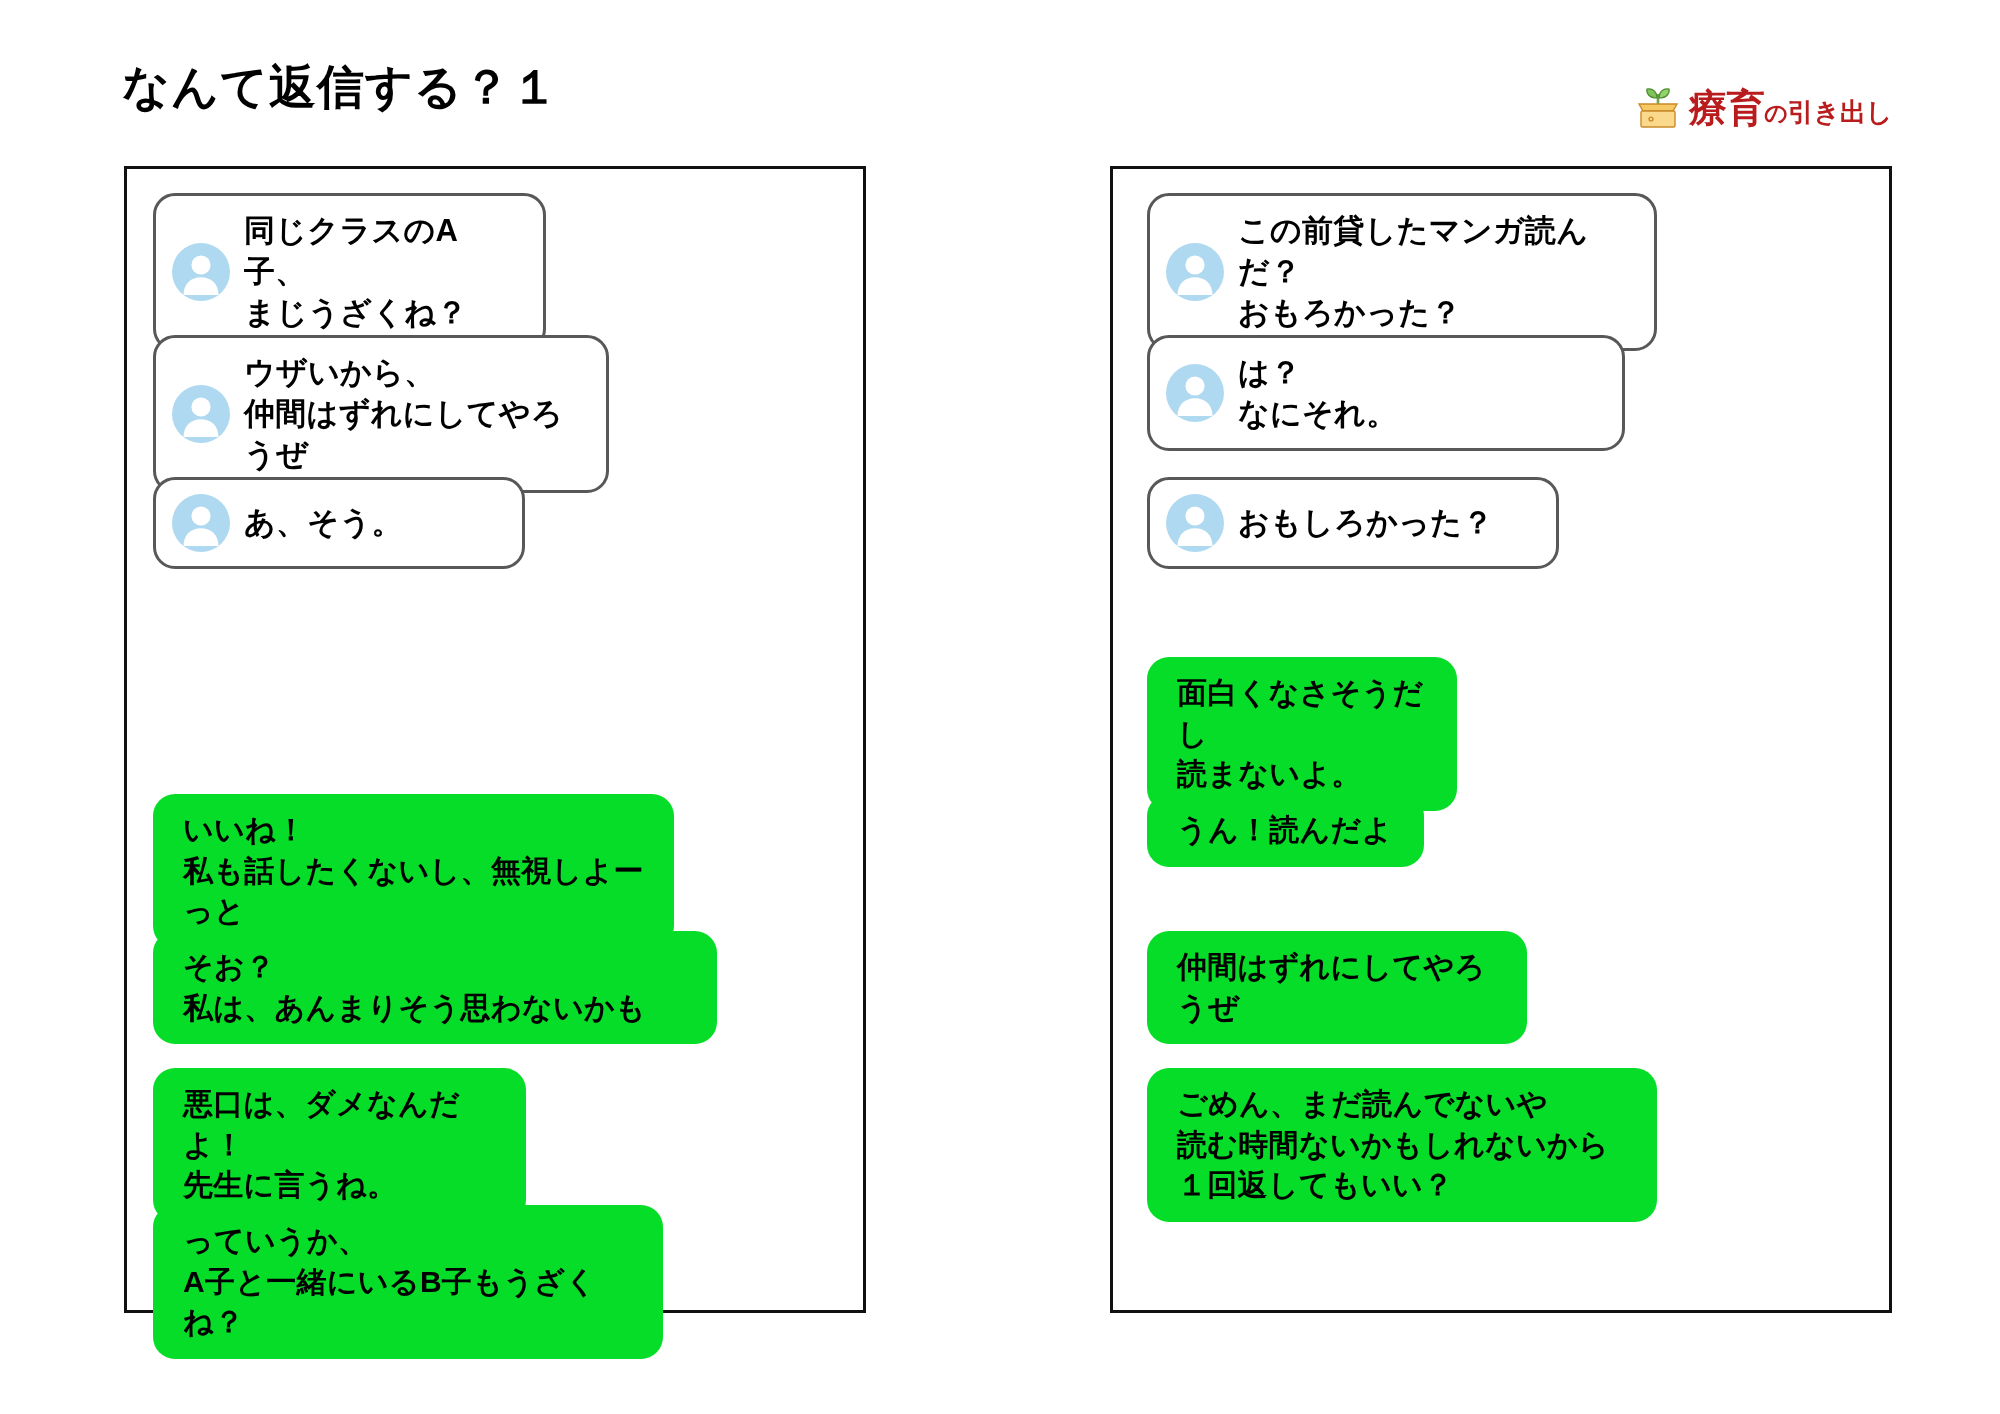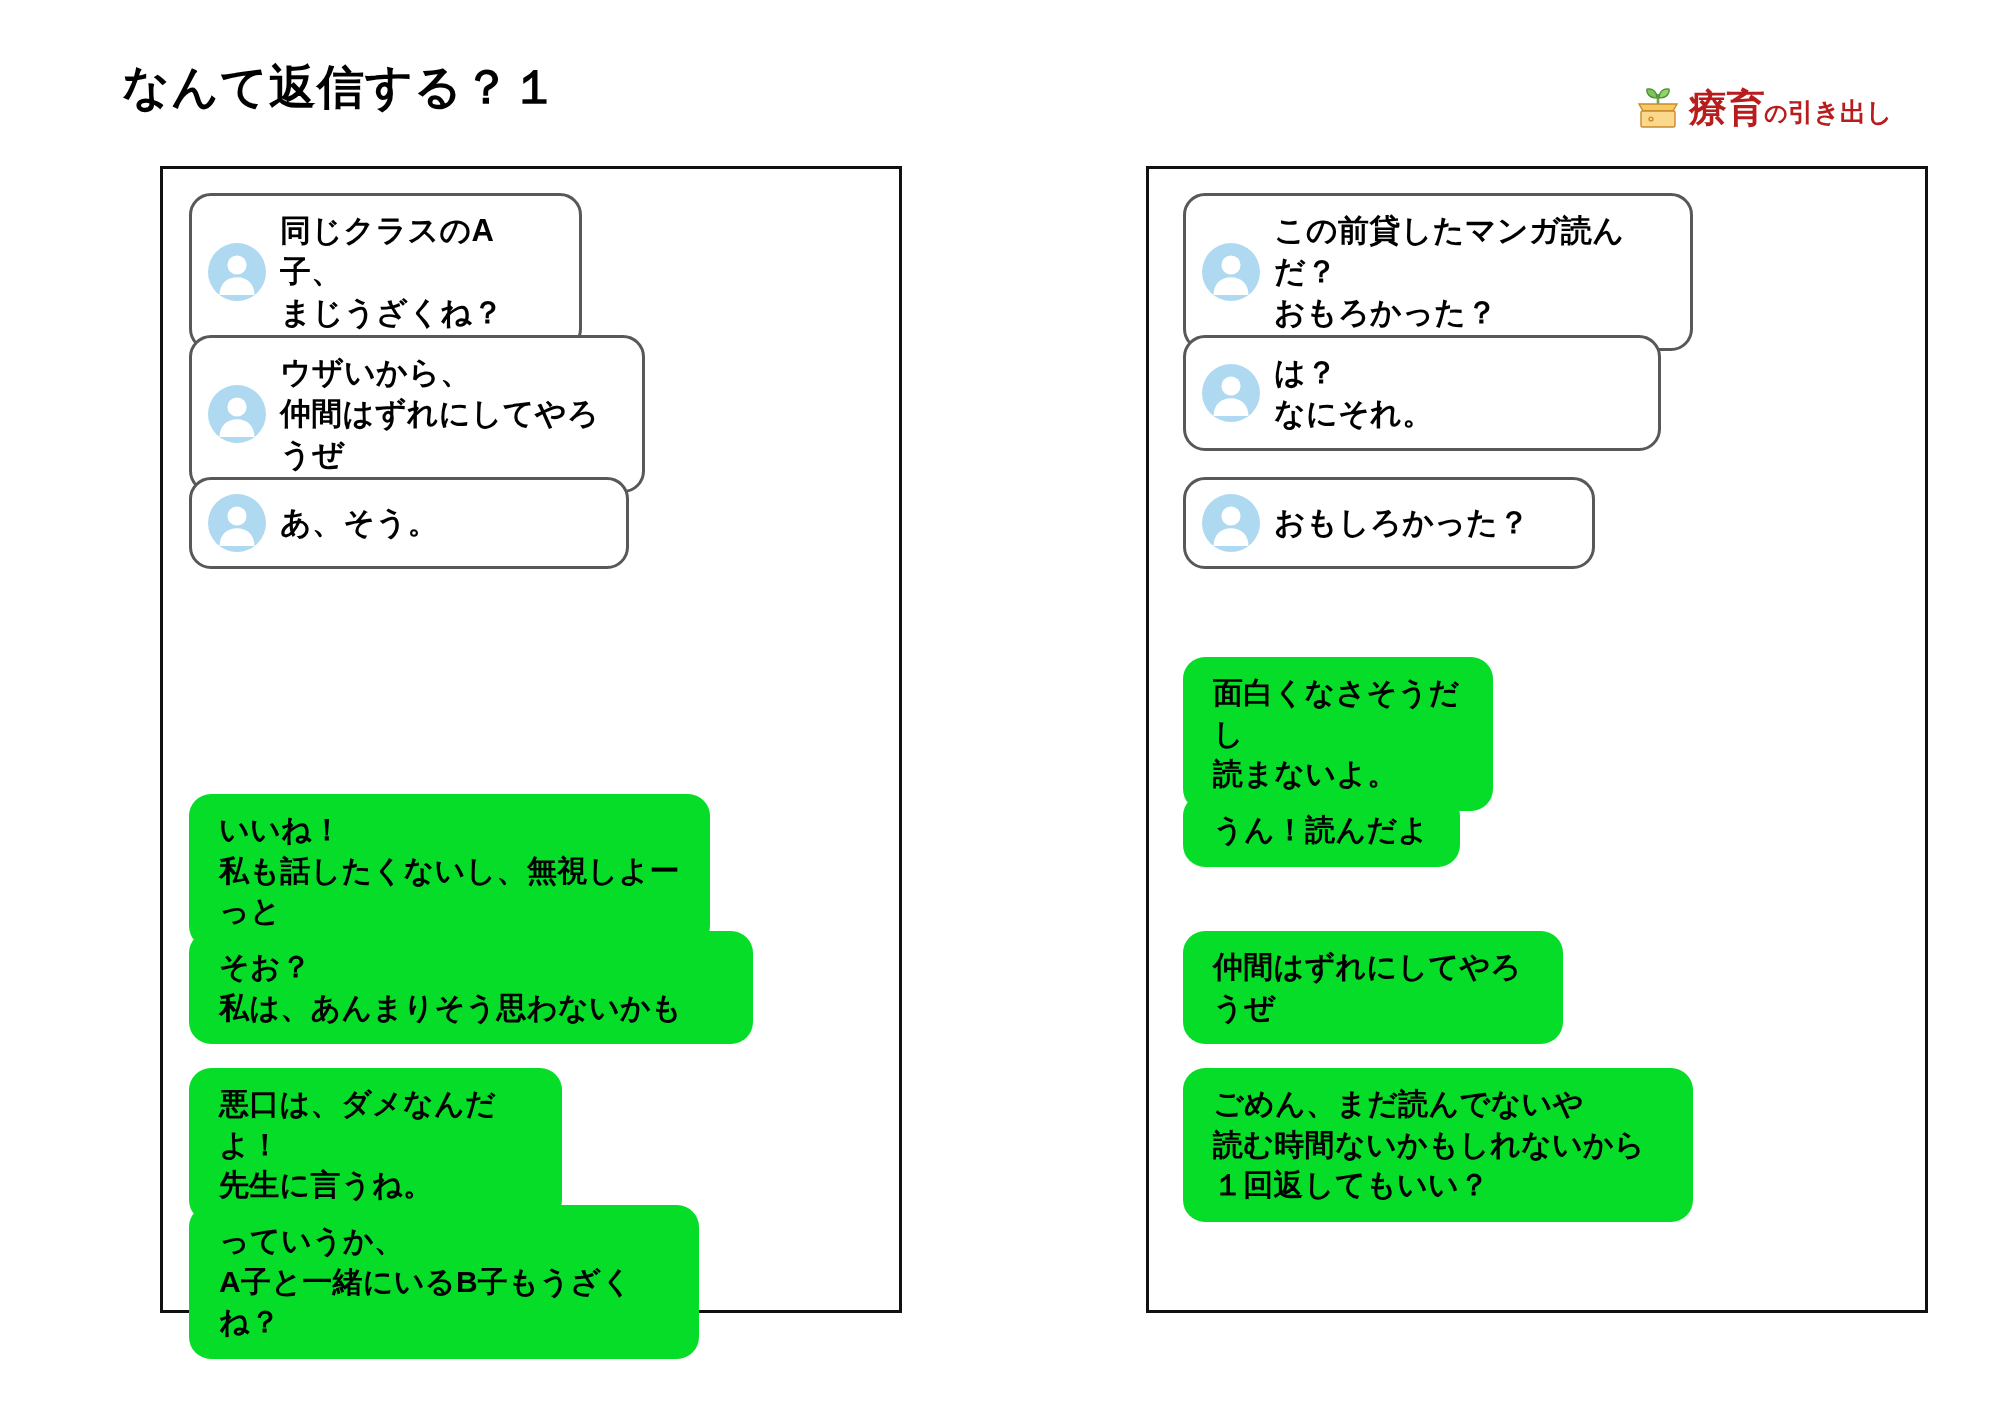--- a/index.html
+++ b/index.html
@@ -48,21 +48,20 @@
   }
   #brand-main { font-size: 38px; letter-spacing: -0.01em; }
   #brand-no { font-size: 23px; }
   #brand-sub { font-size: 26px; letter-spacing: -0.01em; }
 
   
   .panel {
     position: absolute;
     border: 3px solid #111;
     background: #fff;
-    margin-left: 36px;
   }
   #panel-left  { left: 124px;  top: 166px; width: 742px; height: 1147px; }
   #panel-right { left: 1110px; top: 166px; width: 782px; height: 1147px; }
 
   .thread {
     position: relative;
     width: 100%; height: 100%;
   }
 
   
@@ -141,21 +140,21 @@
         </div>
         <div class="bubble incoming" style="left: 26px; top: 166px; width: 456px;">
           <div class="avatar"><svg viewBox="0 0 58 58" style="width:100%;height:100%">
               <circle cx="29" cy="29" r="29" fill="#AFD9F0"></circle>
               <circle cx="29" cy="22" r="9.6" fill="#FFFFFF"></circle>
               <path d="M11.5 52 C11.5 40.5 19.4 34.2 29 34.2 C38.6 34.2 46.5 40.5 46.5 52 Z" fill="#FFFFFF"></path>
             </svg></div>
           <div class="msg-text">ウザいから、
 仲間はずれにしてやろうぜ</div>
         </div>
-        <div class="bubble incoming" style="left: 26px; top: 308px; width: 440px; font-family: Liberation Serif, serif;">
+        <div class="bubble incoming" style="left: 26px; top: 308px; width: 372px; font-family: Liberation Serif, serif;">
           <div class="avatar"><svg viewBox="0 0 58 58" style="width:100%;height:100%">
               <circle cx="29" cy="29" r="29" fill="#AFD9F0"></circle>
               <circle cx="29" cy="22" r="9.6" fill="#FFFFFF"></circle>
               <path d="M11.5 52 C11.5 40.5 19.4 34.2 29 34.2 C38.6 34.2 46.5 40.5 46.5 52 Z" fill="#FFFFFF"></path>
             </svg></div>
           <div class="msg-text">あ、そう。</div>
         </div>
         <div class="bubble outgoing" style="left: 26px; top: 625px; width: 521px;">
           <div class="msg-text">いいね！
 私も話したくないし、無視しよーっと</div>

